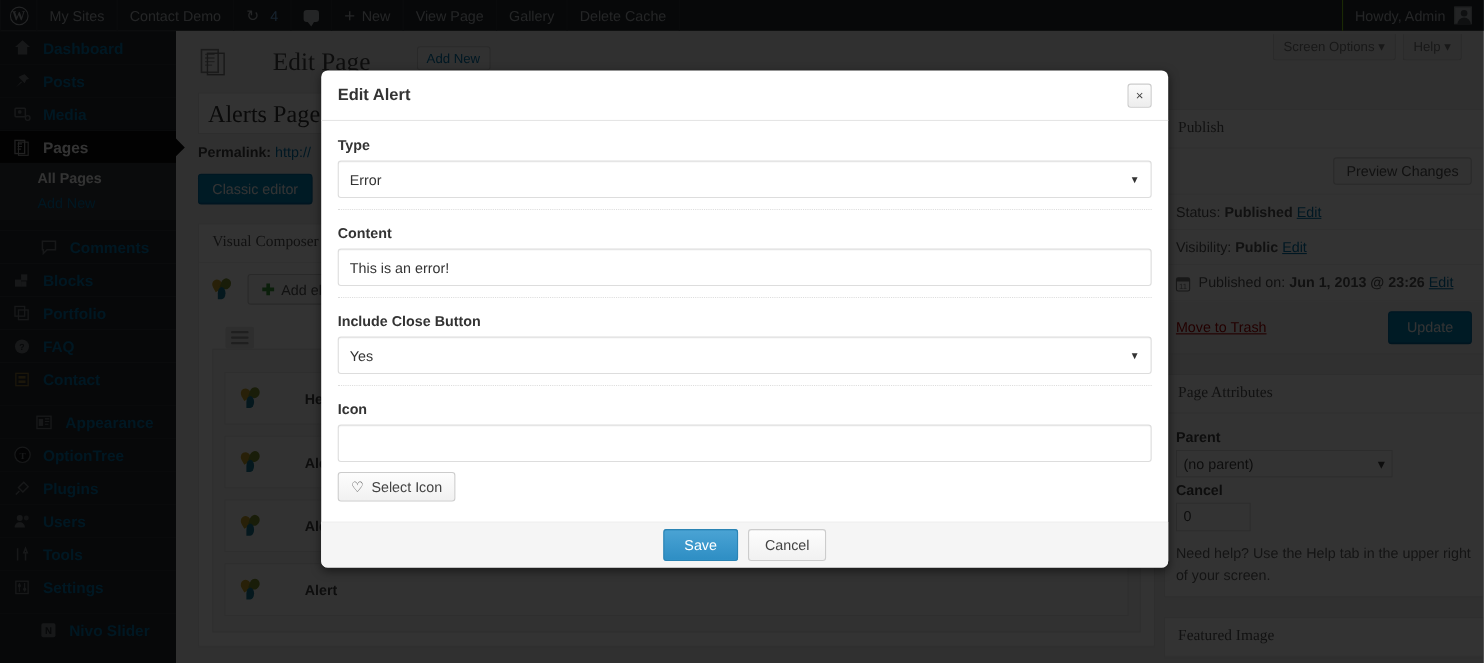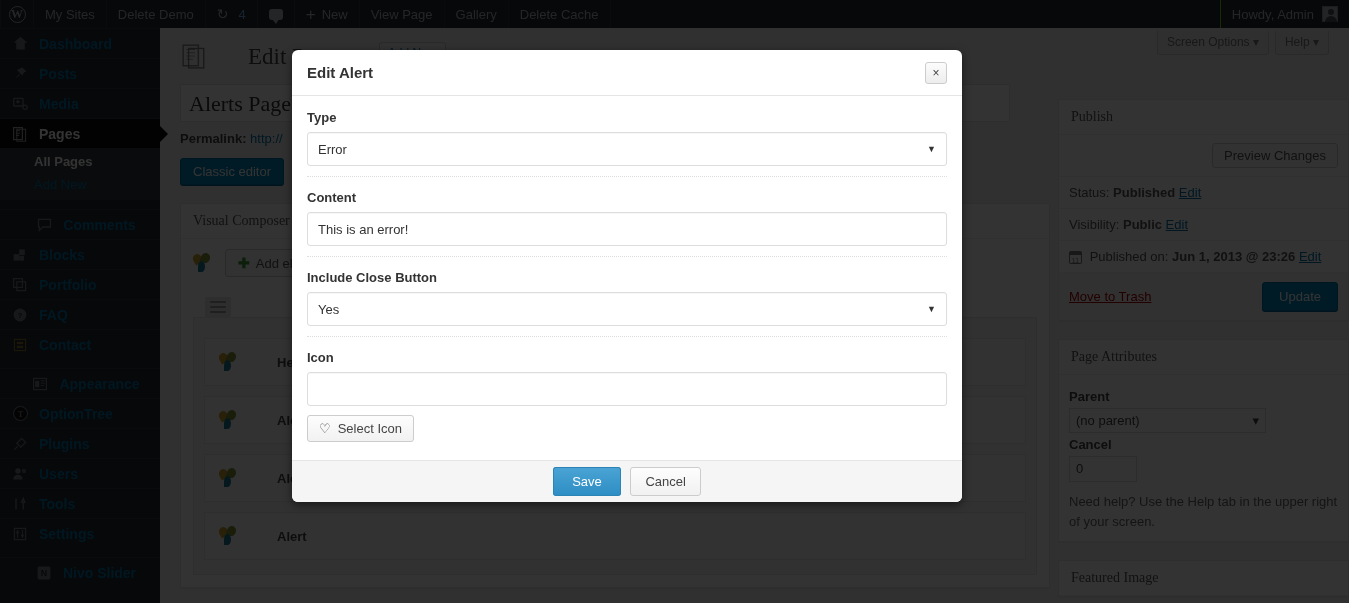--- a/index.html
+++ b/index.html
@@ -278,22 +278,22 @@
   
   #overlay {
     position: absolute; inset: 0;
     background: rgba(0,0,0,.80);
     z-index: 60;
   }
 
   
   #modal {
     position: absolute;
-    left: 292px; top: 50px;
-    width: 670px;
+    left: 292px; top: 64px;
+    width: 770px;
     background: #fff;
     border-radius: 6px;
     box-shadow: 0 3px 9px rgba(0,0,0,.5);
     z-index: 70;
     font-family: "Liberation Sans", sans-serif;
   }
   .modal-head {
     position: relative;
     padding: 14px 15px;
     border-bottom: 1px solid #e5e5e5;
@@ -366,21 +366,21 @@
 <div id="root">
 
   <div id="adminbar">
     <div class="ab-item ab-logo">
       <span class="wp-circle">W</span>
     </div>
     <div class="ab-item">
       <span>My Sites</span>
     </div>
     <div class="ab-item">
-      <span>Delete Demo</span>
+      <span>Contact Demo</span>
     </div>
     <div class="ab-item">
       <span class="ab-icon refresh-glyph">↻</span>
       <span class="ab-count">4</span>
     </div>
     <div class="ab-item">
       <span class="bubble-glyph"></span>
     </div>
     <div class="ab-item">
       <span class="plus-glyph">+</span>

